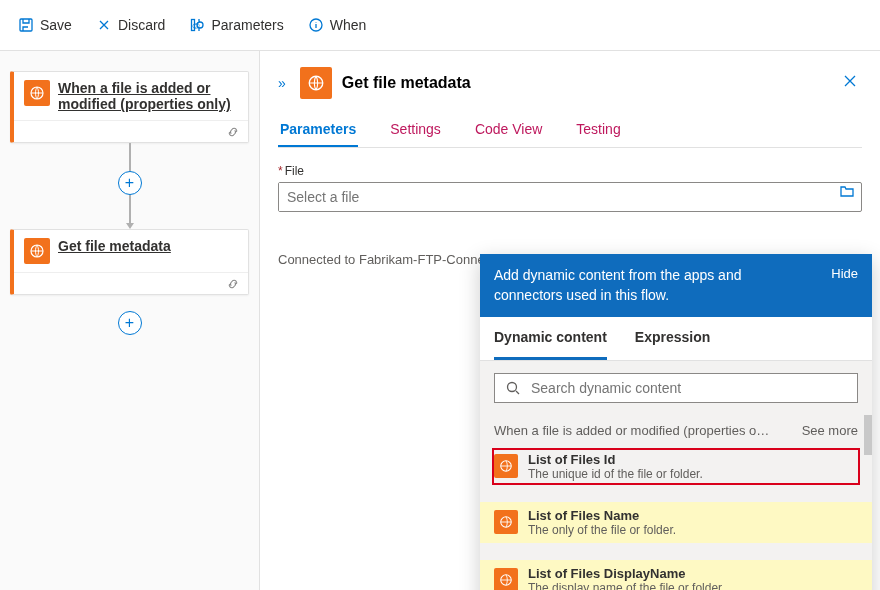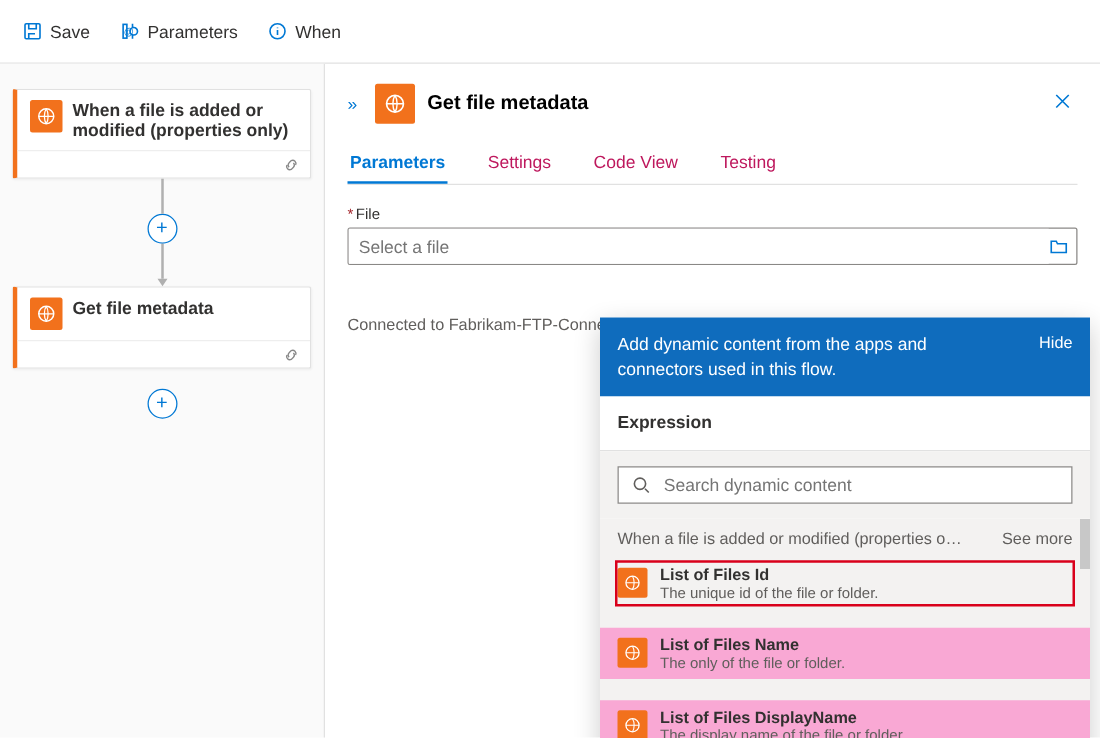--- a/index.html
+++ b/index.html
@@ -9,21 +9,21 @@
   .toolbar { height: 51px; border-bottom: 1px solid #e1e1e1; display: flex; align-items: center; padding: 0 8px; gap: 4px; }
   .toolbar-btn { display: flex; align-items: center; gap: 6px; padding: 6px 10px; cursor: pointer; font-size: 14px; color: #323130; border-radius: 2px; }
   .toolbar-btn svg { width: 16px; height: 16px; }
   
   
   .main { display: flex; height: calc(590px - 44px); }
   .canvas { width: 260px; background: #fafafa; border-right: 1px solid #e1e1e1; padding: 20px 10px; position: relative; }
   
   
   .card { background: #fff; border: 1px solid #e1e1e1; border-radius: 2px; box-shadow: 0 1px 2px rgba(0,0,0,0.05); border-left: 4px solid #F2711C; position: relative; }
-  .card-header { display: flex; align-items: flex-start; gap: 8px; padding: 8px 10px; font-size: 14px; font-weight: 600; color: #323130; }
+  .card-header { display: flex; align-items: flex-start; gap: 8px; padding: 8px 10px; font-size: 14px; font-weight: 600; color: #323130; text-decoration: underline; }
   .card-footer { border-top: 1px solid #eee; height: 22px; display:flex; justify-content:flex-end; align-items:center; padding:0 8px;}
   .ftp-icon { width: 26px; height: 26px; background: #F2711C; border-radius: 2px; display: flex; align-items: center; justify-content: center; flex-shrink: 0; }
   .ftp-icon svg { width: 16px; height: 16px; fill: #fff; }
   .link-icon { width:14px; height:14px; stroke:#888; fill:none;}
   
   .connector-line { width: 2px; height: 28px; background: #b0b0b0; margin: 0 auto; position: relative; }
   .arrow-down { width:0;height:0;border-left:4px solid transparent;border-right:4px solid transparent;border-top:6px solid #b0b0b0;margin:0 auto;}
   .plus-btn { width: 24px; height: 24px; border: 1px solid #0078d4; border-radius: 50%; background: #fff; display: flex; align-items: center; justify-content: center; color: #0078d4; margin: 0 auto; cursor: pointer; font-size: 16px; }
   
   
@@ -34,59 +34,65 @@
   .panel-title-icon svg { width: 18px; height: 18px; fill: #fff; }
   .panel-title { font-size: 16px; font-weight: 600; flex: 1; }
   .close-panel { color:#0078d4; cursor:pointer; font-size:18px; padding:4px;}
   
   .tab-row { display: flex; gap: 30px; border-bottom: 1px solid #e1e1e1; margin-bottom: 16px; }
   .tab { padding: 8px 2px; font-size: 14px; color: #be185d; cursor: pointer; border-bottom: 2px solid transparent; }
   .tab.active { color: #0078d4; border-bottom-color: #0078d4; font-weight: 600; }
   
   .field-label { font-size: 12px; color: #323130; margin-bottom: 4px; }
   .req { color: #a4262c; margin-right:2px;}
-  .field-input-wrap { display:flex; border:1px solid #8a8886; border-radius:2px; align-items:center; padding:0 6px 0 0; }
+  .field-input-wrap { display:flex; border:1px solid #8a8886; border-radius:2px; padding:0 6px 0 0; }
   .field-input { flex:1; border:none; outline:none; padding:6px 8px; font-size:14px; }
   .folder-pick { width:16px; height:16px; stroke:#0078d4; fill:none; cursor:pointer;}
   
   .connection-info { font-size:13px; color:#605e5c; margin-top:40px; }
   
   
   .dyn-flyout { position: absolute; right: 8px; top: 203px; width: 392px; background:#fff; box-shadow: 0 6px 20px rgba(0,0,0,0.2); }
   .dyn-head { background:#0F6CBD; color:#fff; padding:12px 14px; display:flex; justify-content:space-between; align-items:flex-start; font-size:14px;}
   .dyn-head-text { flex:1; line-height:1.4;}
   .dyn-hide { cursor:pointer; font-size:13px; margin-left:28px;}
   .dyn-tabs { display:flex; border-bottom:1px solid #e1e1e1; padding: 0 14px;}
   .dyn-tab { padding:12px 0; margin-right:28px; font-size:14px; font-weight:600; color:#323130; cursor:pointer; border-bottom:3px solid transparent;}
   .dyn-tab.active { border-bottom-color:#0F6CBD; }
   .dyn-search-wrap { padding:12px 14px; background:#f3f2f1;}
   .dyn-search { display:flex; align-items:center; border:1px solid #8a8886; background:#fff; padding:6px 10px; gap:10px;}
   .dyn-search input { border:none; outline:none; flex:1; font-size:14px;}
   .dyn-body { max-height: 212px; overflow-y:auto; padding:0 0 10px 0; background:#f3f2f1; position:relative;}
   .dyn-section { display:flex; justify-content:space-between; padding:8px 14px; font-size:13px; color:#605e5c;}
   .see-more { cursor:pointer;}
-  .dyn-item { display:flex; gap:10px; padding:6px 14px; align-items:flex-start; background:#f9a8d4;margin-top:17px;}
+  .dyn-item { display:flex; gap:10px; padding:6px 14px; align-items:flex-start; background:#fef9c3;margin-top:17px;}
   .dyn-item-icon { width:24px; height:24px; background:#F2711C; border-radius:2px; display:flex; align-items:center; justify-content:center; flex-shrink:0; margin-top:2px;}
   .dyn-item-icon svg { width:14px;height:14px;fill:#fff;}
   .dyn-item-text { font-size:13px;}
   .dyn-item-title { font-weight:600; color:#323130;}
   .dyn-item-desc { color:#605e5c; font-size:12px;}
   .dyn-item.highlight { outline:2px solid #d9001b; outline-offset:-2px; margin:2px 12px; padding:4px 2px 4px 2px; background:#f3f2f1;}
   .dyn-scroll-thumb { position:absolute; right:0; top:0; width:8px; height:40px; background:#c8c8c8;}
 </style>
 </head>
 <body>
 
 <div class="toolbar">
   <div class="toolbar-btn">
     <svg viewBox="0 0 16 16" fill="none" stroke="#0078d4" stroke-width="1.3">
         <rect x="2" y="2" width="12" height="12" rx="1"></rect>
         <path d="M5 2v4h6V2M5 14v-4h5"></path>
       </svg>
     <span>Save</span>
+  </div>
+  <div class="toolbar-btn">
+    <svg viewBox="0 0 16 16" stroke="#0078d4" stroke-width="1.3">
+        <path d="M4 4l8 8M12 4l-8 8"></path>
+      </svg>
+    <span>Discard</span>
   </div>
   <div class="toolbar-btn">
     <svg viewBox="0 0 16 16" fill="none" stroke="#0078d4" stroke-width="1.3">
         <rect x="2.5" y="2.5" width="3" height="11"></rect>
         <path d="M8 8a3 3 0 1 0 6 0 3 3 0 0 0-6 0z M10 2v3 M10 11v3"></path>
         <text x="3" y="11" font-size="8" fill="#0078d4" stroke="none">@</text>
       </svg>
     <span>Parameters</span>
   </div>
   <div class="toolbar-btn">
@@ -171,20 +177,21 @@
         </svg>
     </div>
     <div class="connection-info">Connected to Fabrikam-FTP-Connect</div>
 
     <div class="dyn-flyout">
       <div class="dyn-head">
         <div class="dyn-head-text">Add dynamic content from the apps and connectors used in this flow.</div>
         <div class="dyn-hide">Hide</div>
       </div>
       <div class="dyn-tabs">
+        <div class="dyn-tab active">Dynamic content</div>
         <div class="dyn-tab">Expression</div>
       </div>
       <div class="dyn-search-wrap">
         <div class="dyn-search">
           <svg width="16" height="16" viewBox="0 0 16 16" fill="none" stroke="#605e5c" stroke-width="1.3">
               <circle cx="7" cy="7" r="4.5"></circle>
               <path d="M11 11l3 3"></path>
             </svg>
           <input placeholder="Search dynamic content" style="">
         </div>

